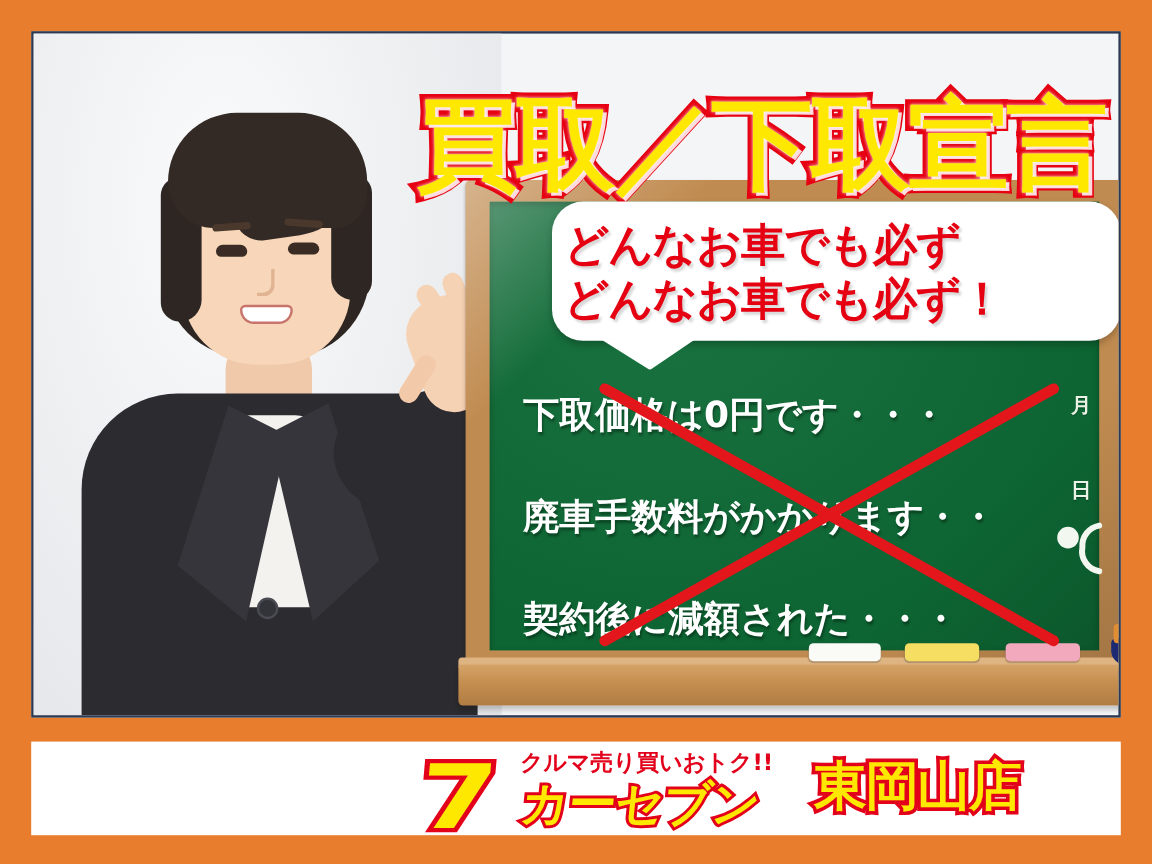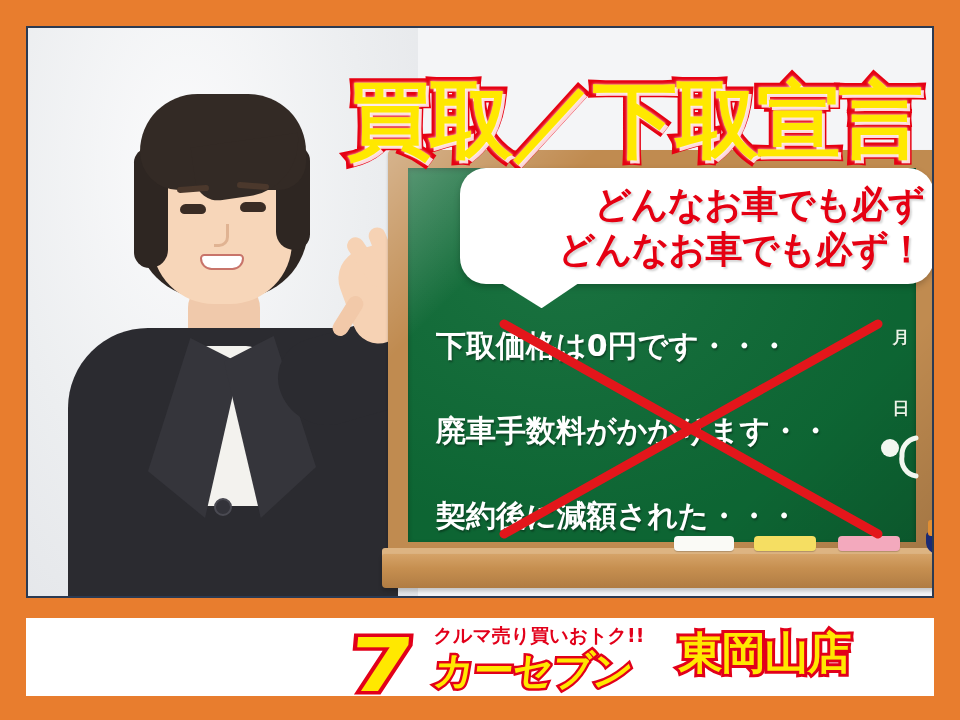--- a/index.html
+++ b/index.html
@@ -394,21 +394,21 @@
     left: 432px;
     top: 140px;
     width: 474px;
     z-index: 7;
   }
   .bubble-body {
     position: relative;
     background: #FFFFFF;
     border-radius: 26px;
     padding: 14px 10px 12px;
-    text-align: right;
+    text-align: left;
     box-shadow: 0 3px 6px rgba(0,0,0,0.22);
   }
   .bubble-line {
     font-family: "DejaVu Sans", "Liberation Sans", sans-serif;
     font-size: 37px;
     font-weight: bold;
     color: #E50012;
     line-height: 1.22;
     letter-spacing: -1px;
     white-space: nowrap;
@@ -477,21 +477,21 @@
     font-weight: bold;
     color: #FFE800;
     line-height: 1;
     letter-spacing: -1px;
     white-space: nowrap;
     -webkit-text-stroke: 5px #E2001A;
     paint-order: stroke fill;
     transform: skewX(-6deg);
   }
   .store-name {
-    font-family: Liberation Mono, monospace;
+    font-family: Liberation Serif, serif;
     font-size: 44px;
     font-weight: bold;
     color: #FFE800;
     line-height: 1;
     letter-spacing: -1px;
     white-space: nowrap;
     -webkit-text-stroke: 6px #E2001A;
     paint-order: stroke fill;
     margin-left: 34px;
     margin-bottom: 2px;

